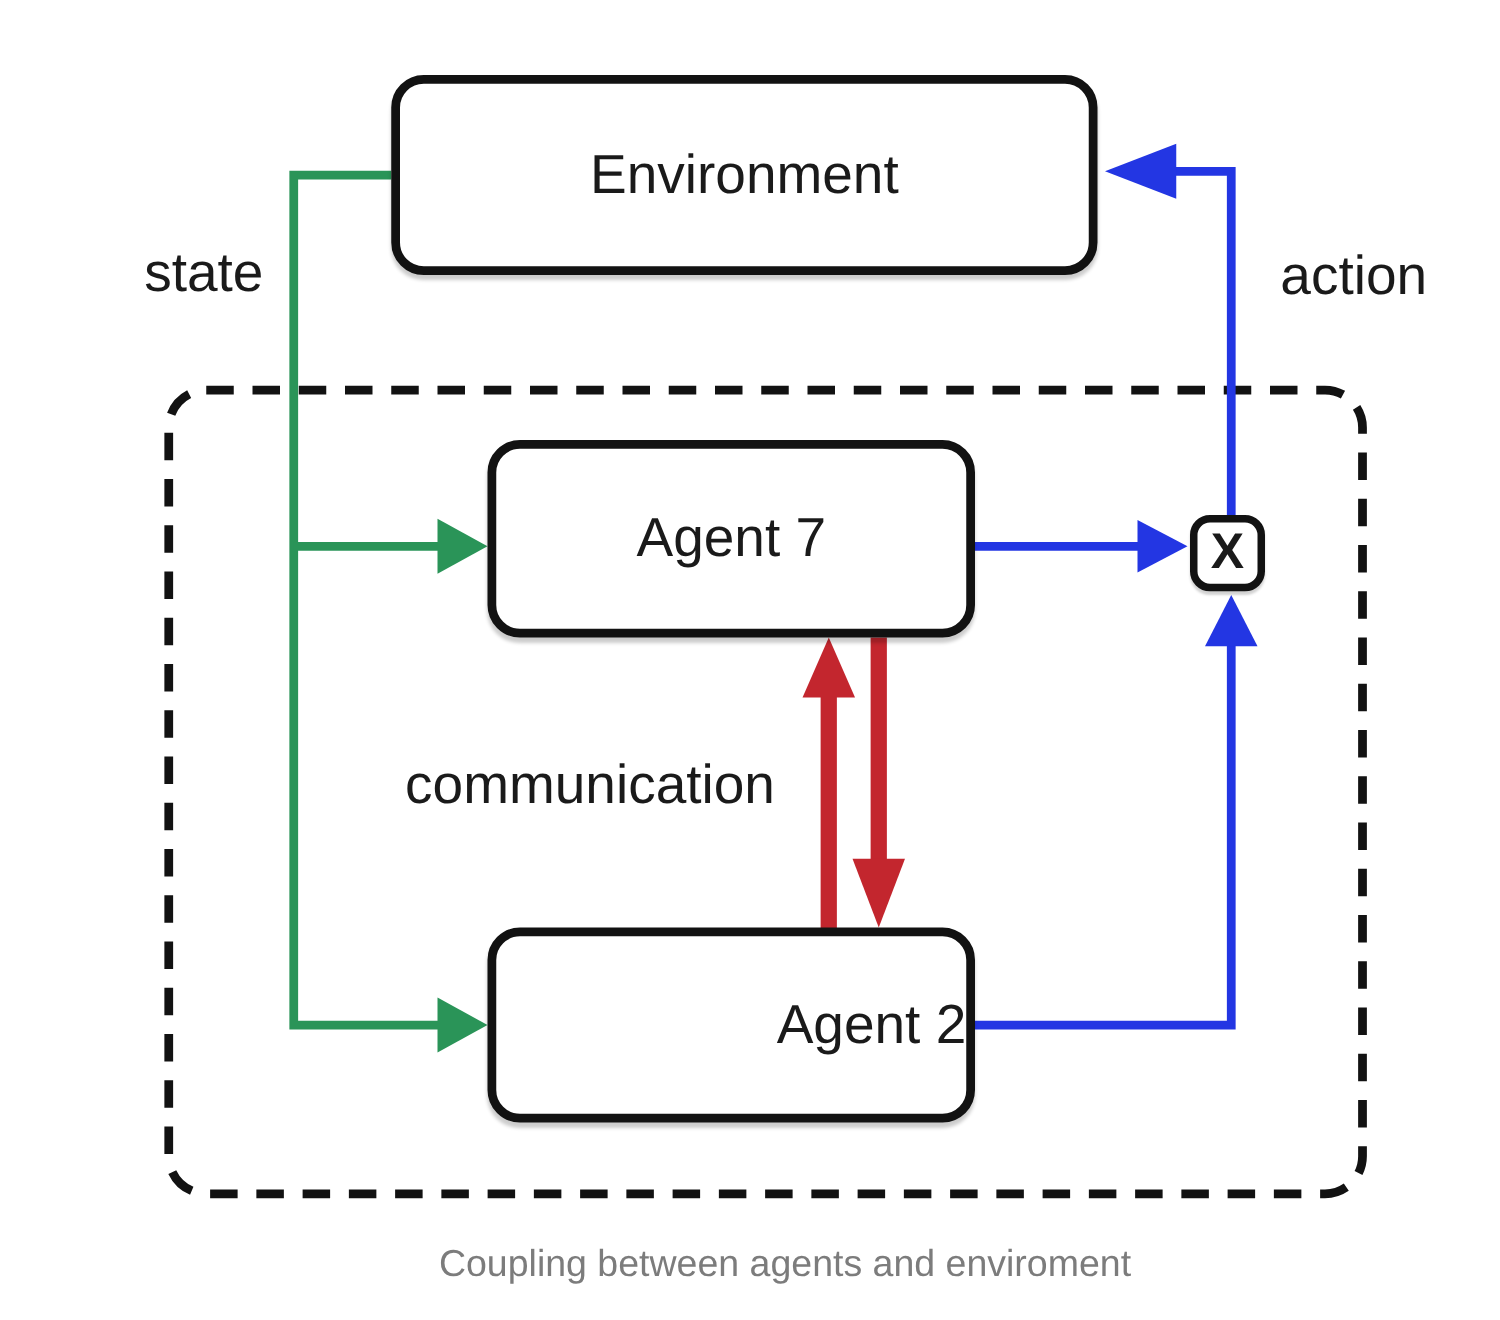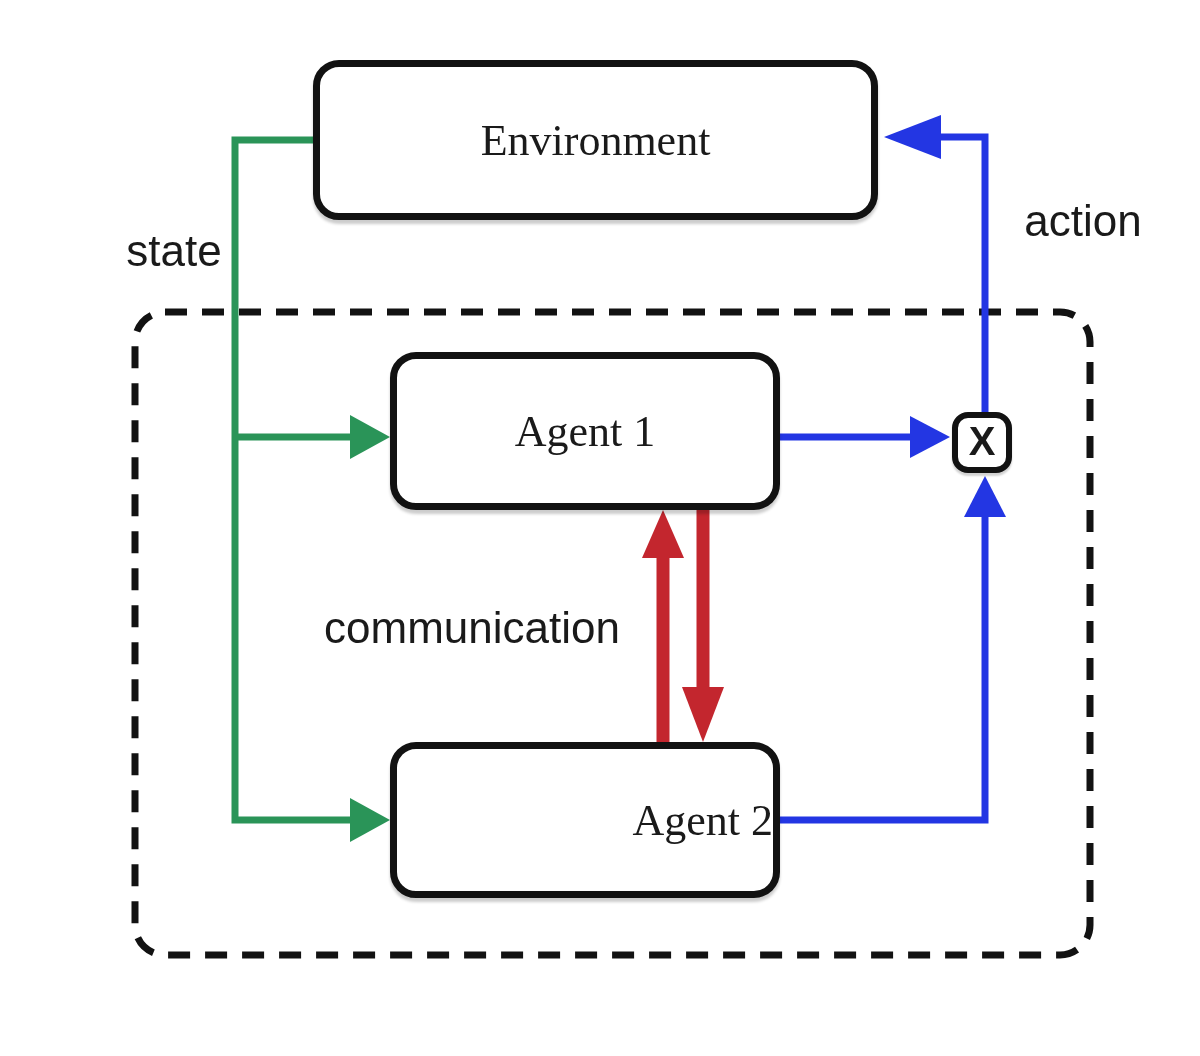--- a/index.html
+++ b/index.html
@@ -42,21 +42,20 @@
     border-radius: 26px;
     box-shadow: 0 4px 3px rgba(0,0,0,0.20);
     display: flex;
     align-items: center;
     justify-content: center;
   }
   .node-label {
     font-size: 44px;
     color: #1a1a1a;
     white-space: nowrap;
-    font-family: Liberation Serif, serif;
   }
   .node-environment { left: 313px; top: 60px;  width: 565px; height: 160px; }
   .node-agent1      { left: 390px; top: 352px; width: 390px; height: 158px; }
   .node-agent2      { left: 390px; top: 742px; width: 390px; height: 156px; justify-content: flex-end; }
   .node-combiner {
     position: absolute;
     left: 952px; top: 412px; width: 60px; height: 61px;
     background: #fff;
     border: 6px solid var(--ink);
     border-radius: 16px;
@@ -72,21 +71,21 @@
     line-height: 1;
     padding-bottom: 3px;
   }
   .edge-label {
     position: absolute;
     transform: translate(-50%, -50%);
     font-size: 44px;
     color: #1a1a1a;
     white-space: nowrap;
   }
-  .label-state         { left: 174px;  top: 219px; margin-top: 32px; }
+  .label-state         { left: 163px;  top: 219px; }
   .label-action        { left: 1083px; top: 221px; }
   .label-communication { left: 472px;  top: 628px; }
   .caption {
     position: absolute;
     left: 628px; top: 1012px;
     transform: translate(-50%, -50%);
     font-size: 30px;
     color: var(--gray, #7c7c7c);
     white-space: nowrap;
   }
@@ -116,29 +115,30 @@
     <polygon class="fill-red" points="663,510 642,558 684,558"></polygon>
     <path class="stroke-red" d="M 703 510 L 703 690"></path>
     <polygon class="fill-red" points="703,742 682,687 724,687"></polygon>
   </svg>
 
   <div class="node node-environment">
     <span class="node-label">Environment</span>
   </div>
 
   <div class="node node-agent1">
-    <span class="node-label">Agent 1</span>
+    <span class="node-label">Agent 7</span>
   </div>
 
   <div class="node node-agent2">
     <span class="node-label">Agent 2</span>
   </div>
 
   <div class="node-combiner">
     <span class="combiner-label">X</span>
   </div>
 
   <div class="edge-label label-state">state</div>
   <div class="edge-label label-communication">communication</div>
   <div class="edge-label label-action">action</div>
 
+  <div class="caption">Coupling between agents and enviroment</div>
 
 </div>
 
 </body></html>

